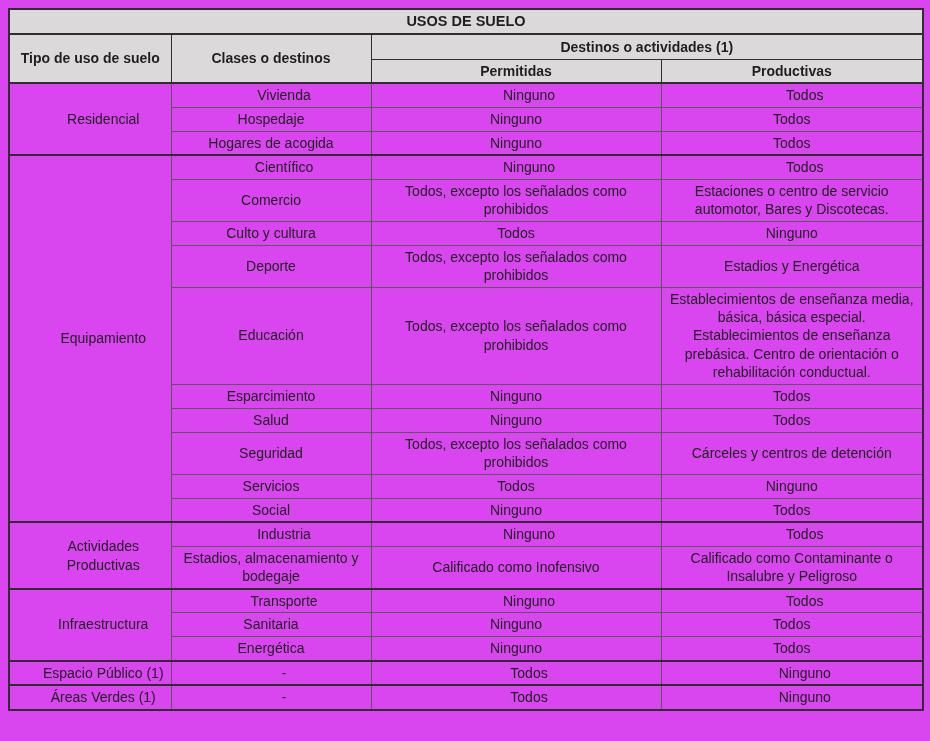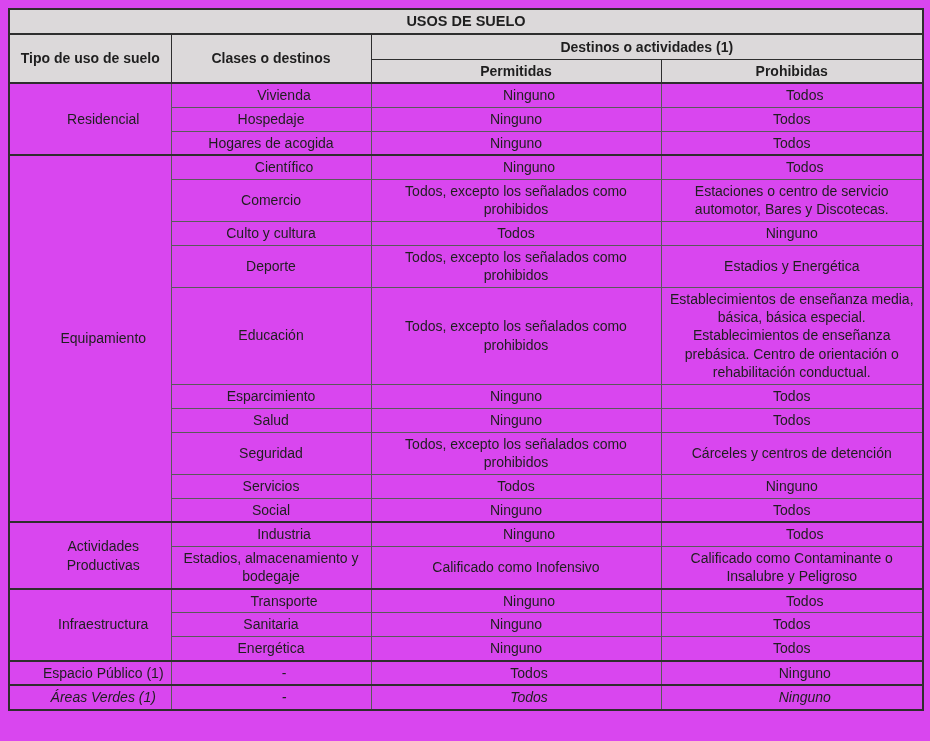--- a/index.html
+++ b/index.html
@@ -52,21 +52,20 @@
     padding-left: 32px;
   }
   td.tipo-cell {
     border-left: 2px solid var(--border-strong, #2e2e2e);
   }
   tbody td:last-child {
     border-right: 2px solid var(--border-strong, #2e2e2e);
   }
   tbody tr:last-child td {
     border-bottom: 2px solid var(--border-strong, #2e2e2e);
-    font-style: italic;
   }
 </style>
 </head>
 <body style="color: rgb(31, 31, 31);">
 
 <div class="canvas">
   <table class="uso-table">
     <colgroup>
       <col style="width:162px">
       <col style="width:200px">
@@ -77,21 +76,21 @@
       <tr class="title-row">
         <th colspan="4">USOS DE SUELO</th>
       </tr>
       <tr class="head-row-1">
         <th rowspan="2">Tipo de uso de suelo</th>
         <th rowspan="2">Clases o destinos</th>
         <th colspan="2">Destinos o actividades (1)</th>
       </tr>
       <tr class="head-row-2">
         <th>Permitidas</th>
-        <th>Prohibidas</th>
+        <th>Productivas</th>
       </tr>
     </thead>
     <tbody>
         <tr class="group-start">
           <td rowspan="3" class="tipo-cell">Residencial</td>
           <td>Vivienda</td>
           <td>Ninguno</td>
           <td>Todos</td>
         </tr>
         <tr>

